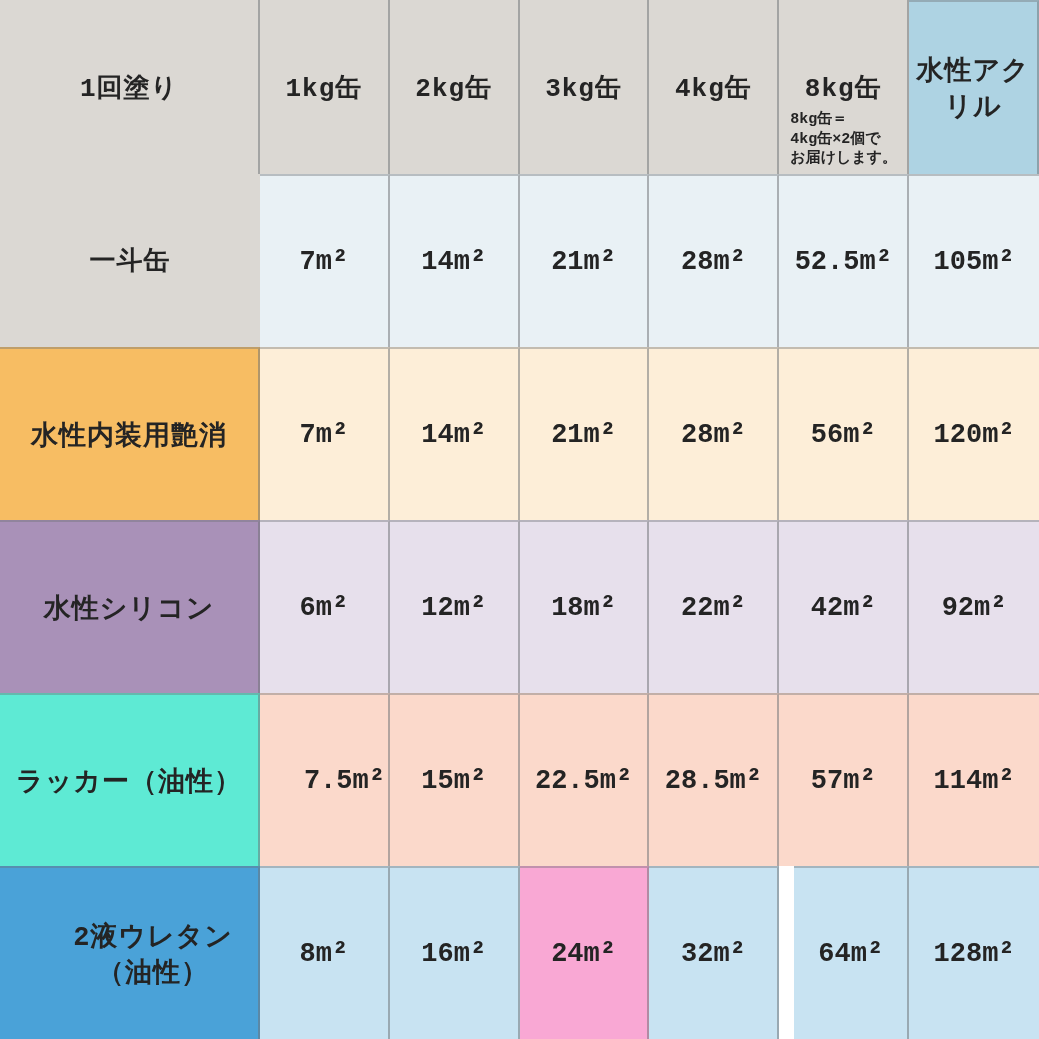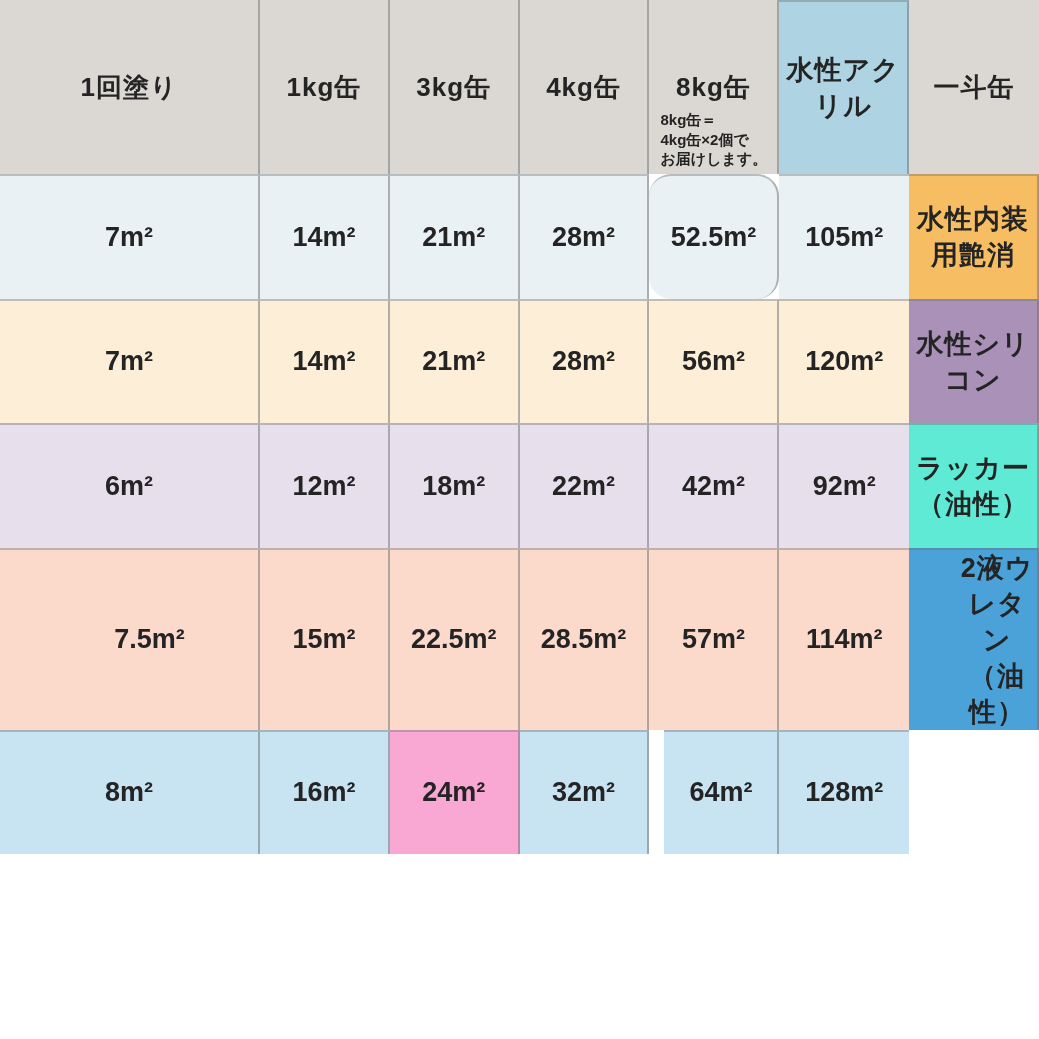--- a/index.html
+++ b/index.html
@@ -1,22 +1,22 @@
 <!DOCTYPE html>
 <html><head>
 <meta charset="utf-8">
 <style>
   html,body{margin:0;padding:0;background:#fff;}
   .table{
     position:relative;
-    width:1039px;height:854px;
+    width:1039px;height:1039px;
     display:grid;
     grid-template-columns:260px repeat(6,1fr);
     grid-template-rows:174px repeat(5,1fr);
-    font-family:Liberation Sans, sans-serif;
+    font-family:Liberation Mono, monospace;
     color:#242424;
     box-sizing:border-box;
   }
   .cell{
     display:flex;align-items:center;justify-content:center;
     box-sizing:border-box;
     border-right:2px solid rgba(108,112,116,0.50);
     border-top:2px solid rgba(108,112,116,0.40);
     font-weight:bold;
     text-align:center;
@@ -46,20 +46,23 @@
 
 <div class="table">
 
   <div class="cell hdr" style="background-color: rgb(219, 216, 211);">
     <span>1回塗り</span>
   </div>
   <div class="cell hdr" style="background-color: rgb(219, 216, 211);">
     <span>1kg缶</span>
   </div>
   <div class="cell hdr" style="background-color: rgb(219, 216, 211);">
+    <span>2kg缶</span>
+  </div>
+  <div class="cell hdr" style="background-color: rgb(219, 216, 211);">
     <span>3kg缶</span>
   </div>
   <div class="cell hdr" style="background-color: rgb(219, 216, 211);">
     <span>4kg缶</span>
   </div>
   <div class="cell hdr" style="background-color: rgb(219, 216, 211);">
     <span>8kg缶</span>
     <div class="note">
       <span>8kg缶＝</span>
       <span>4kg缶×2個で</span>
@@ -70,21 +73,21 @@
     <span>水性アクリル</span>
   </div>
 
   <div class="cell hdr col-last" style="background-color: rgb(219, 216, 211);">
     <span>一斗缶</span>
   </div>
   <div class="cell value-cell" style="background-color: rgb(233, 241, 245);">7m²</div>
   <div class="cell value-cell" style="background-color: rgb(233, 241, 245);">14m²</div>
   <div class="cell value-cell" style="background-color: rgb(233, 241, 245);">21m²</div>
   <div class="cell value-cell" style="background-color: rgb(233, 241, 245);">28m²</div>
-  <div class="cell value-cell" style="background-color: rgb(233, 241, 245); border-radius: 22px;">52.5m²</div>
+  <div class="cell value-cell" style="background-color: rgb(233, 241, 245);">52.5m²</div>
   <div class="cell value-cell col-last" style="background-color: rgb(233, 241, 245);">105m²</div>
 
   <div class="cell label-cell" style="background-color: rgb(247, 189, 99);">
     <span>水性内装用艶消</span>
   </div>
   <div class="cell value-cell" style="background-color: rgb(253, 238, 216);">7m²</div>
   <div class="cell value-cell" style="background-color: rgb(253, 238, 216);">14m²</div>
   <div class="cell value-cell" style="background-color: rgb(253, 238, 216);">21m²</div>
   <div class="cell value-cell" style="background-color: rgb(253, 238, 216);">28m²</div>
   <div class="cell value-cell" style="background-color: rgb(253, 238, 216);">56m²</div>

